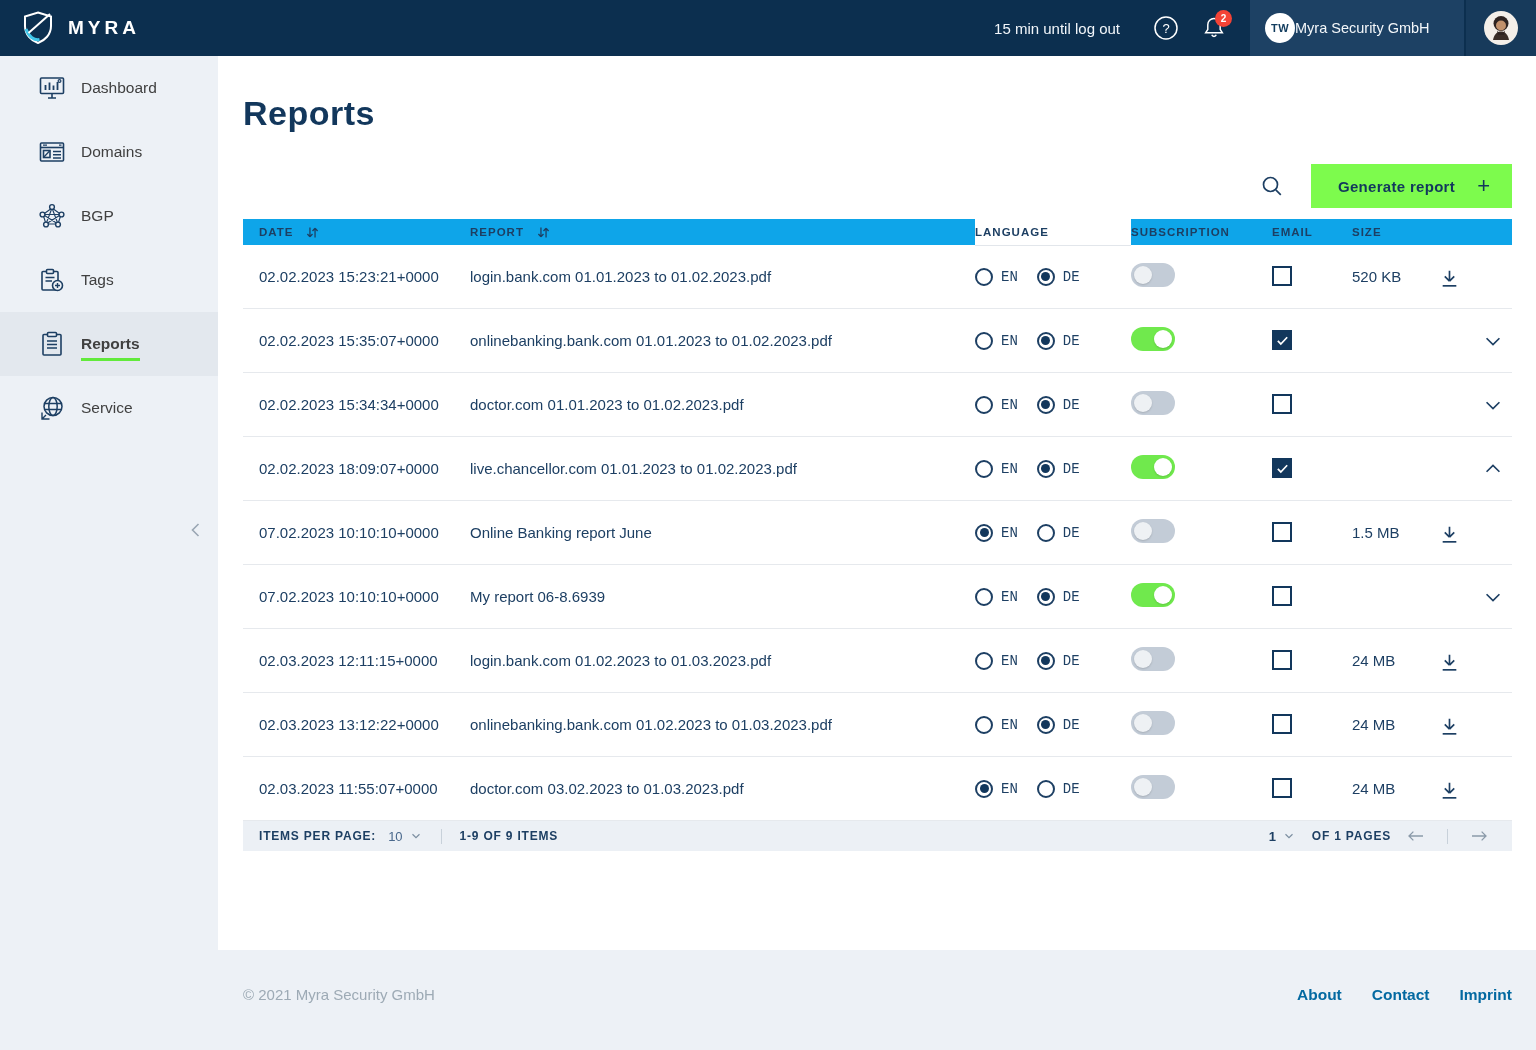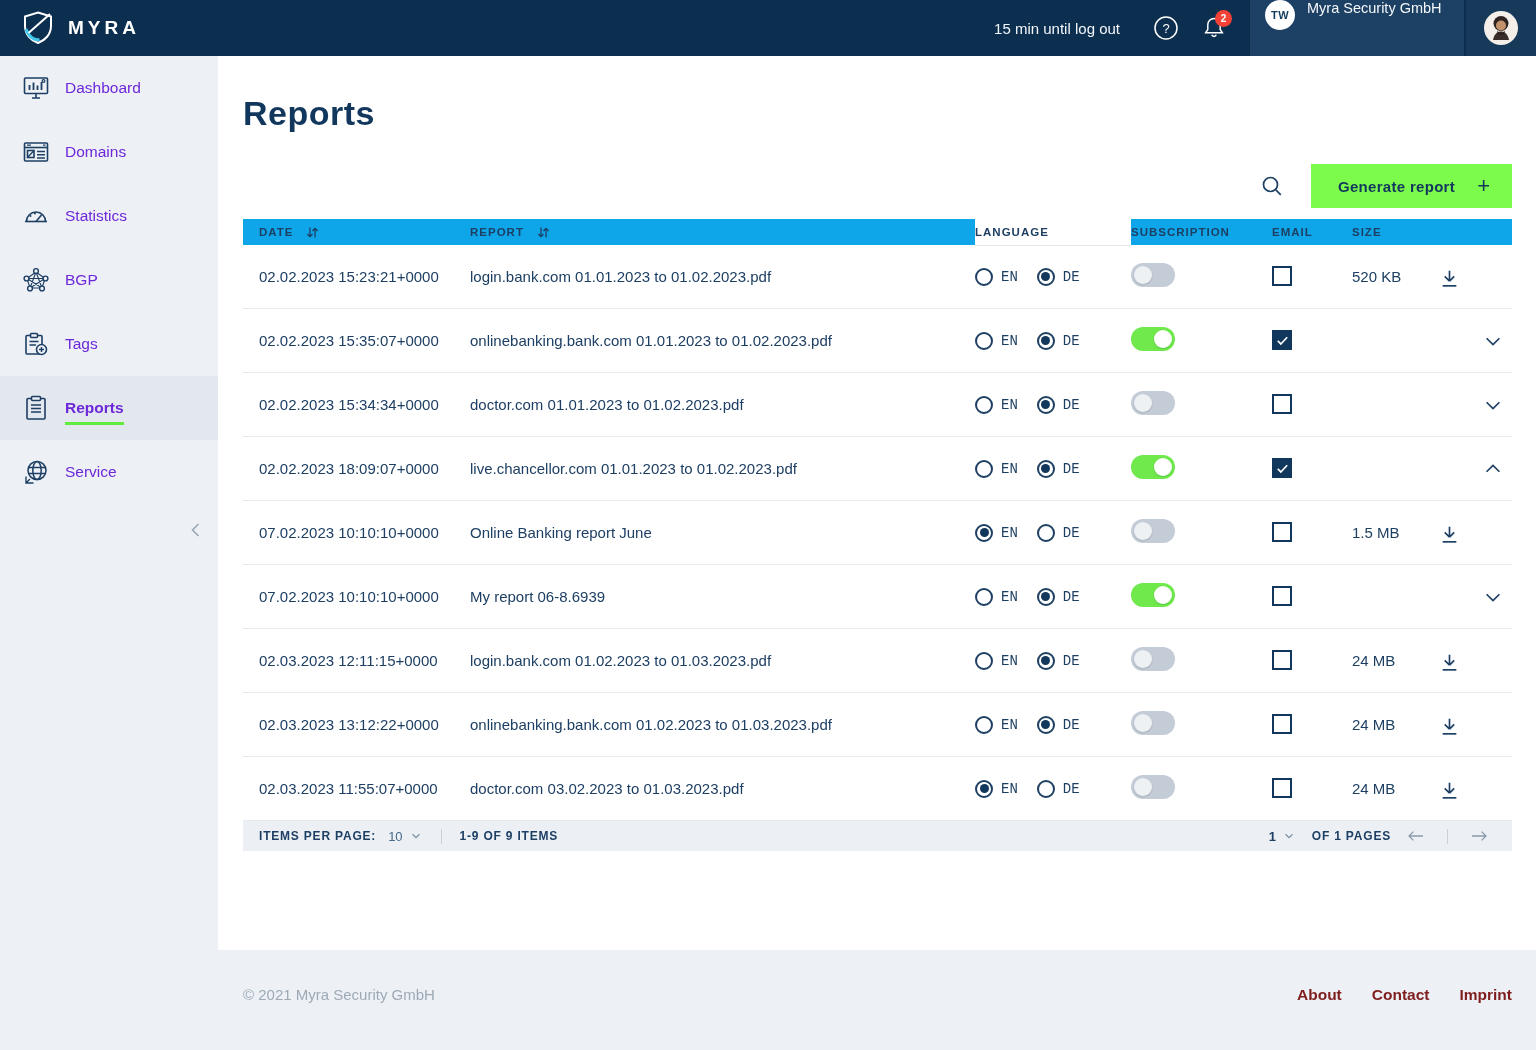--- a/index.html
+++ b/index.html
@@ -23,40 +23,40 @@
   .session-text { font-size:15px; color:#f2f6fa; margin-right:26px; }
   .icon-btn { width:40px; height:40px; display:flex; align-items:center; justify-content:center; position:relative; cursor:pointer; }
   .help-btn { margin-right:8px; }
   .bell-btn { margin-right:16px; }
   .badge {
     position:absolute; top:2px; right:2px; min-width:17px; height:17px; border-radius:9px;
     background:#f44336; color:#fff; font-size:10px; font-weight:700;
     display:flex; align-items:center; justify-content:center; padding:0 4px;
   }
   .account {
-    height:56px; background:#1d4164; display:flex; gap:12px;
+    height:56px; background:#1d4164; display:flex; align-items:center; 
     padding:0 18px 0 15px; width:214px; cursor:pointer;
   }
   .tw-avatar {
     width:30px; height:30px; border-radius:50%; background:#fff; color:#123c5e;
     font-size:11px; font-weight:700; display:flex; align-items:center; justify-content:center;
     letter-spacing:.5px; flex:0 0 auto;
   }
   .account-name { font-size:14.5px; color:#f4f7fa; white-space:nowrap; }
   .avatar-panel {
     width:72px; height:56px; background:#173a5b; border-left:2px solid #0c2f4f;
     display:flex; align-items:center; justify-content:center; cursor:pointer;
   }
 
   
   .middle { display:flex; height:894px; flex:0 0 auto; }
   .sidebar { width:218px; flex:0 0 auto; background:#edf1f6; position:relative; }
   .side-item {
-    height:64px; display:flex; align-items:center; gap:13px; padding-left:20px;
-    cursor:pointer; color:#6d28d9;
+    height:64px; display:flex; align-items:center; gap:13px; padding-left:36px;
+    cursor:pointer; color:#404040;
   }
   .side-item .side-icon { width:32px; height:32px; flex:0 0 auto; }
   .side-label { font-size:15.5px; }
   .side-item.active { background:#e3e8ee; }
   .side-item.active .side-label {
     font-weight:700;
     border-bottom:3px solid #62ea3c; padding-bottom:5px; margin-bottom:-8px;
   }
   .collapse-btn {
     position:absolute; right:8px; top:460px; width:28px; height:28px;
@@ -140,21 +140,21 @@
   .page-num { font-size:13px; letter-spacing:0; }
   .nav-arrow { cursor:pointer; display:flex; align-items:center; }
 
   
   .footer {
     height:100px; background:#edf1f6; display:flex; align-items:flex-start;
     padding:36px 24px 0 243px; justify-content:space-between; flex:0 0 auto;
   }
   .copyright { font-size:15px; color:#9daab5; }
   .footer-links { display:flex; gap:30px; }
-  .footer-link { font-size:15.5px; font-weight:700; color:#7f1d1d; cursor:pointer; }
+  .footer-link { font-size:15.5px; font-weight:700; color:#0369a1; cursor:pointer; }
 </style>
 </head>
 <body>
 
 <svg width="0" height="0" style="position:absolute">
   <defs>
     <symbol id="i-dashboard" viewBox="0 0 32 32">
       <g fill="none" stroke="#1d3f63" stroke-width="1.6">
         <rect x="4.5" y="6" width="23" height="15.5" rx="1"></rect>
         <path d="M12 26h8M16 21.5V26"></path>
@@ -285,26 +285,20 @@
     <span class="side-label">Dashboard</span>
   </div>
 
   <div class="side-item">
     <svg class="side-icon">
             <use href="#i-domains"></use>
           </svg>
     <span class="side-label">Domains</span>
   </div>
 
-  <div class="side-item">
-    <svg class="side-icon">
-            <use href="#i-statistics"></use>
-          </svg>
-    <span class="side-label">Statistics</span>
-  </div>
 
   <div class="side-item">
     <svg class="side-icon">
             <use href="#i-bgp"></use>
           </svg>
     <span class="side-label">BGP</span>
   </div>
 
   <div class="side-item">
     <svg class="side-icon">

